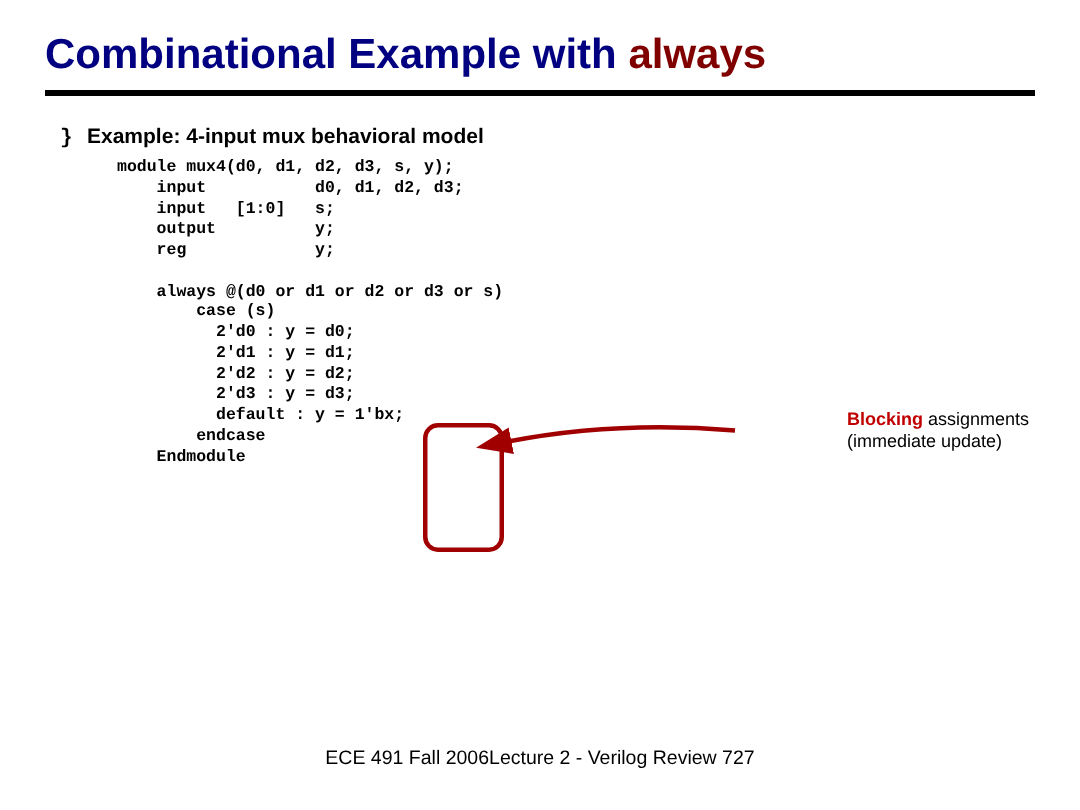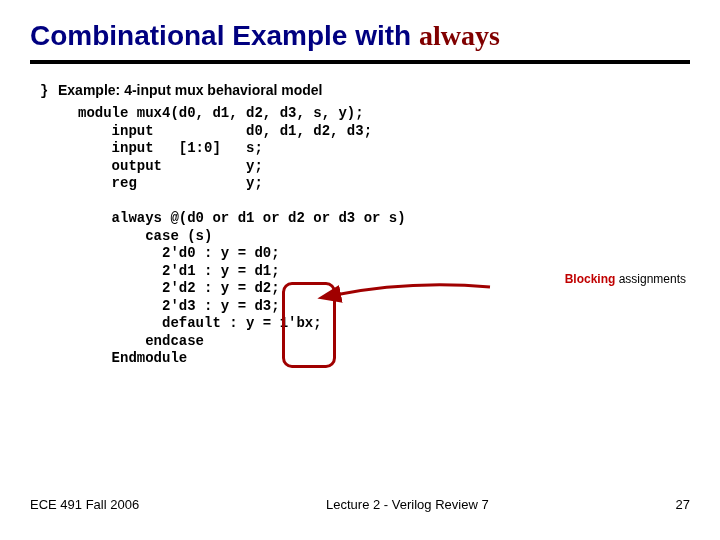--- a/index.html
+++ b/index.html
@@ -18,41 +18,41 @@
     height: 100%;
     box-sizing: border-box;
   }
   .title {
     font-size: 28px;
     font-weight: bold;
     color: #000080;
     margin-bottom: 8px;
   }
   .title-code {
-    font-family: Liberation Serif, serif;
+    font-family: Liberation Sans, sans-serif;
     color: #800000;
   }
   .rule {
     border-top: 4px solid black;
     margin-bottom: 18px;
   }
   .bullet-line {
     font-size: 14px;
     font-weight: bold;
     margin-left: 10px;
     margin-bottom: 6px;
   }
   .bullet-icon {
     font-family: "Courier New", monospace;
     display: inline-block;
     width: 18px;
   }
   .code-block {
     font-family: "Courier New", monospace;
-    font-size: 14px;
+    font-size: 11px;
     font-weight: bold;
     white-space: pre;
     margin-left: 48px;
     line-height: 1.25;
     position: relative;
   }
   .annotation {
     position: absolute;
     right: 34px;
     top: 272px;
@@ -77,21 +77,21 @@
     top: 275px;
     pointer-events: none;
   }
   .footer {
     position: absolute;
     bottom: 28px;
     left: 30px;
     right: 30px;
     font-size: 13px;
     display: flex;
-    justify-content: space-between;
+    justify-content: center;
   }
 </style>
 </head>
 <body>
 
 <div class="slide">
   <div class="title">
     <span>Combinational Example with </span><span class="title-code">always</span>
   </div>
   <div class="rule"></div>
@@ -124,20 +124,21 @@
         <path d="M0,0 L0,6 L8,3 z" fill="#a00000"></path>
       </marker>
     </defs>
     <path d="M 180 12 Q 100 5, 25 20" stroke="#a00000" stroke-width="3" fill="none" marker-end="url(#ah)"></path>
   </svg>
 
   <div class="annotation">
     <div>
       <span class="red">Blocking</span><span> assignments</span>
     </div>
+    <div>(immediate update)</div>
   </div>
 
   <div class="footer">
     <span>ECE 491 Fall 2006</span>
     <span>Lecture 2 - Verilog Review 7</span>
     <span>27</span>
   </div>
 </div>
 
 </body></html>

